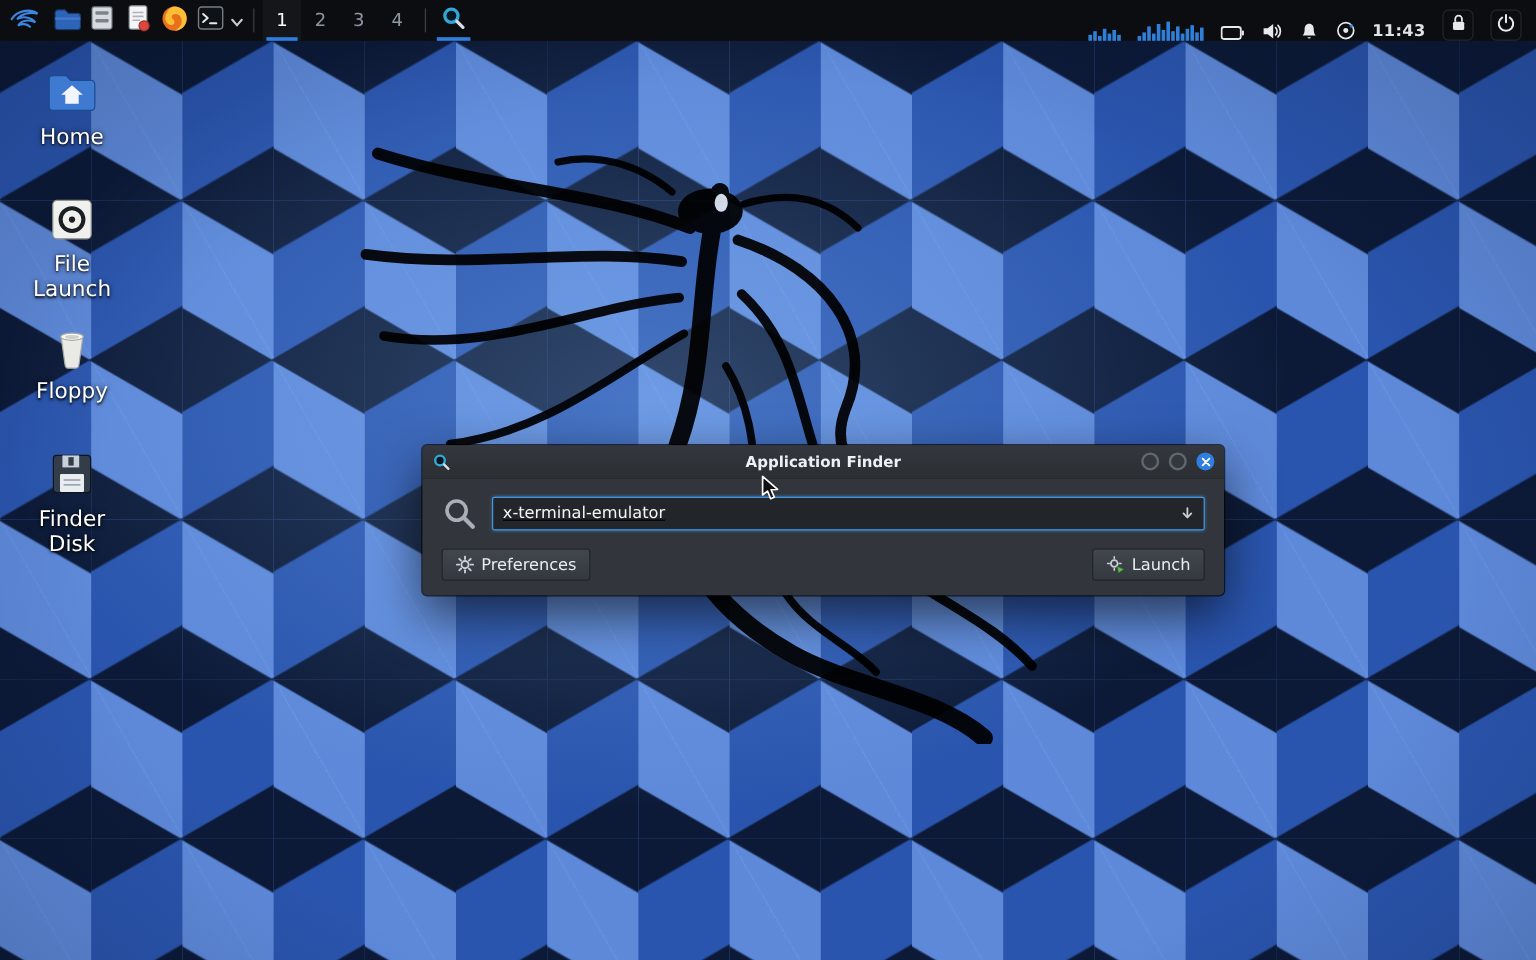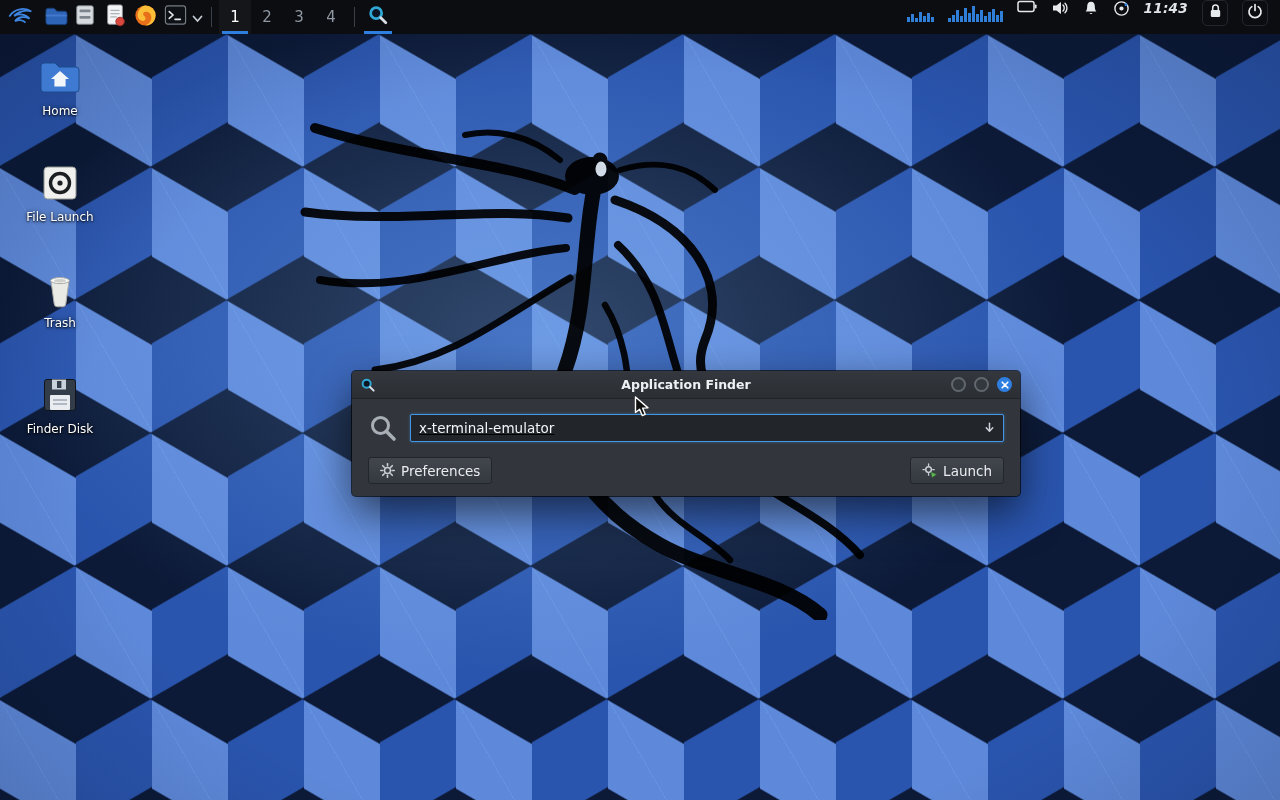--- a/index.html
+++ b/index.html
@@ -42,31 +42,31 @@
   .chev{ width:14px; height:34px; margin-right:2px; }
   .sep{ width:1px; height:20px; background:#3a4048; margin:0 7px; }
   .pager{ display:flex; height:100%; }
   .ws{ width:32px; height:100%; display:flex; align-items:center; justify-content:center;
        font-size:15px; color:#8f98a2; position:relative; }
   .ws.active{ color:#ffffff; background:rgba(255,255,255,.04); }
   .ws.active::after{ content:""; position:absolute; left:3px; right:3px; bottom:0; height:3px; background:#2f7fe0; }
   .task-btn{ width:32px; height:34px; background:rgba(47,127,224,.20); position:relative; }
   .task-btn::after{ content:""; position:absolute; left:2px; right:2px; bottom:0; height:3px; background:#2f7fe0; }
 
-  .p-right{ margin-left:auto; display:flex; align-items:flex-start; gap:14px; padding-right:12px; height:100%;font-style:italic; }
+  .p-right{ margin-left:auto; display:flex; align-items:flex-end; gap:14px; padding-right:12px; height:100%; }
   .graph{ display:flex; align-items:flex-end; gap:1px; height:22px; }
   .graph .bar{ width:3px; background:#2f7fd8; }
   .tray{ display:flex; align-items:center; justify-content:center; }
   .clock{ font-size:13.5px; font-weight:600; letter-spacing:.3px; }
   .sq{ width:26px; height:26px; border-radius:5px; background:#181b20; border:1px solid #23262c !important; }
 
   
   .desk-icon{ position:absolute; left:16px; width:88px; z-index:5; display:flex; flex-direction:column; align-items:center; }
   .di-img{ height:42px; display:flex; align-items:center; justify-content:center; }
-  .di-label{ margin-top:6px; font-size:12px; color:#ffffff; text-align:center;
+  .di-label{ margin-top:6px; font-size:18px; color:#ffffff; text-align:center;
              text-shadow:0 1px 2px rgba(0,0,0,.9), 0 0 4px rgba(0,0,0,.7); }
 
   
   .window{
     position:absolute; left:352px; top:371px; width:668px; z-index:30;
     background:#32363c; border-radius:4px;
     box-shadow:0 16px 42px rgba(0,0,0,.6), 0 0 0 1px rgba(0,0,0,.65);
   }
   .titlebar{
     position:relative; height:28px; display:flex; align-items:center; padding:0 8px;
@@ -302,21 +302,21 @@
   <div class="di-label">File Launch</div>
 </div>
 <div class="desk-icon" style="top:268px">
   <div class="di-img">
     <svg width="40" height="42" viewBox="0 0 40 42">
         <path d="M11 13 L14.2 36 a3.2 3.2 0 0 0 3.2 2.8 h5.2 a3.2 3.2 0 0 0 3.2-2.8 L29 13 Z" fill="#e9e9e6" stroke="#a9a9a5"></path>
         <ellipse cx="20" cy="12.6" rx="9.4" ry="3" fill="#f8f8f6" stroke="#a9a9a5"></ellipse>
         <ellipse cx="20" cy="12.8" rx="6" ry="1.7" fill="#cfcfcb"></ellipse>
       </svg>
   </div>
-  <div class="di-label">Trash</div>
+  <div class="di-label">Floppy</div>
 </div>
 <div class="desk-icon" style="top:374px">
   <div class="di-img">
     <svg width="40" height="40" viewBox="0 0 40 40">
         <rect x="4.5" y="4.5" width="31" height="31" rx="2.5" fill="#333c49" stroke="#10151c"></rect>
         <rect x="12" y="4.5" width="14" height="10" fill="#c8d0d9"></rect>
         <rect x="17" y="6" width="4.4" height="7" fill="#333c49"></rect>
         <rect x="10" y="20" width="20" height="15" rx="1" fill="#e9edf2"></rect>
         <line x1="13" y1="25" x2="27" y2="25" stroke="#9aa4ae" stroke-width="1.4"></line>
         <line x1="13" y1="29" x2="27" y2="29" stroke="#9aa4ae" stroke-width="1.4"></line>

